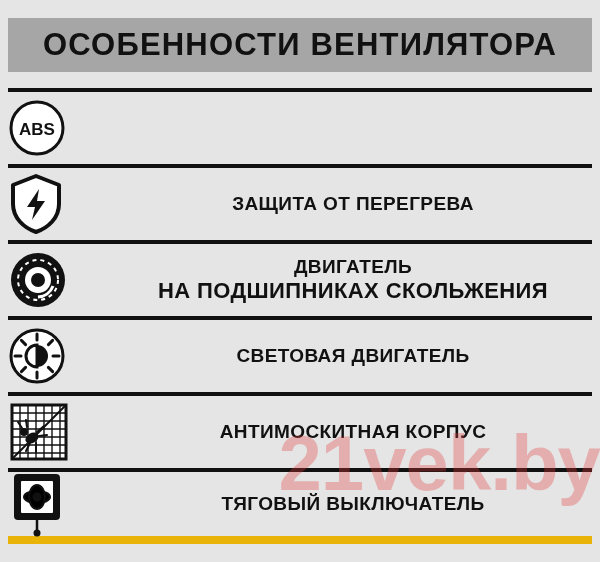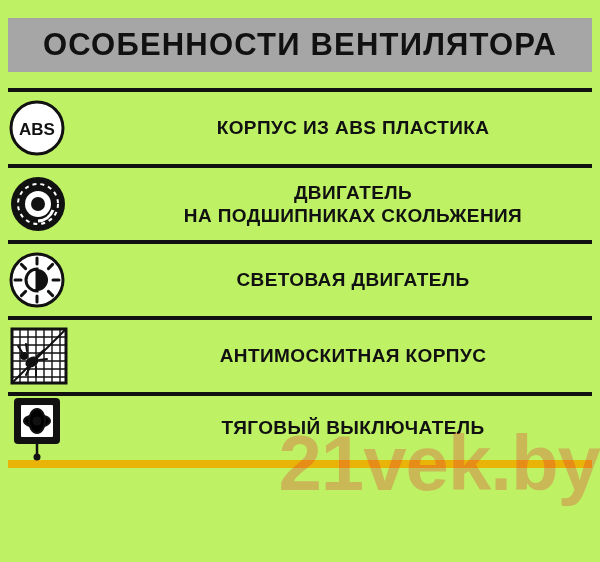--- a/index.html
+++ b/index.html
@@ -12,21 +12,21 @@
     height: 562px;
     font-family: "Liberation Sans", sans-serif;
     position: relative;
     overflow: hidden;
   }
 
   .poster {
     position: relative;
     width: 600px;
     height: 562px;
-    background: #bef264;
+    background: #e5e5e5;
     box-sizing: border-box;
   }
 
   
   .header {
     position: absolute;
     left: 8px;
     top: 18px;
     width: 584px;
     height: 54px;
@@ -88,21 +88,21 @@
   .label-line {
     font-size: 19px;
     font-weight: bold;
     letter-spacing: 0.4px;
     color: #111111;
     text-align: center;
     line-height: 1.22;
     white-space: nowrap;
   }
   .label-line.small {
-    font-size: 19px;
+    font-size: 22px;
   }
 
   
   .watermark {
     position: absolute;
     left: 0;
     top: 398px;
     width: 600px;
     height: 130px;
     display: flex;
@@ -135,25 +135,35 @@
 
     <div class="feature-row">
       <div class="icon-cell">
         <span>
           <svg width="58" height="58" viewBox="0 0 58 58">
             <circle cx="29" cy="29" r="26" fill="#ffffff" stroke="#111111" stroke-width="3"></circle>
             <text x="29" y="36" text-anchor="middle" font-family="Liberation Sans, sans-serif" font-size="17" font-weight="bold" fill="#111111">ABS</text>
           </svg>
         </span>
       </div>
-      <div class="label-cell">
-        <div class="label-line">КОРПУС ИЗ ABS ПЛАСТИКА</div>
-      </div>
-    </div>
-
+    </div>
+
+    <div class="feature-row">
+      <div class="icon-cell">
+        <span>
+          <svg width="56" height="62" viewBox="0 0 56 62">
+            <path d="M28 3 L51 12 L51 31 C51 45 40 55 28 59 C16 55 5 45 5 31 L5 12 Z" fill="#ffffff" stroke="#111111" stroke-width="4" stroke-linejoin="round"></path>
+            <path d="M31 16 L19 34 L27 34 L24 47 L37 28 L29 28 Z" fill="#111111"></path>
+          </svg>
+        </span>
+      </div>
+      <div class="label-cell">
+        <div class="label-line">ЗАЩИТА ОТ ПЕРЕГРЕВА</div>
+      </div>
+    </div>
 
     <div class="feature-row">
       <div class="icon-cell">
         <span>
           <svg width="60" height="60" viewBox="0 0 60 60">
             <circle cx="30" cy="30" r="27" fill="#111111"></circle>
             <circle cx="30" cy="30" r="20" fill="none" stroke="#ffffff" stroke-width="2" stroke-dasharray="4 4"></circle>
             <circle cx="30" cy="30" r="13" fill="#ffffff"></circle>
             <circle cx="30" cy="30" r="7" fill="#111111"></circle>
             <path d="M30 47 A17 17 0 0 0 45 36" fill="none" stroke="#ffffff" stroke-width="3"></path>

